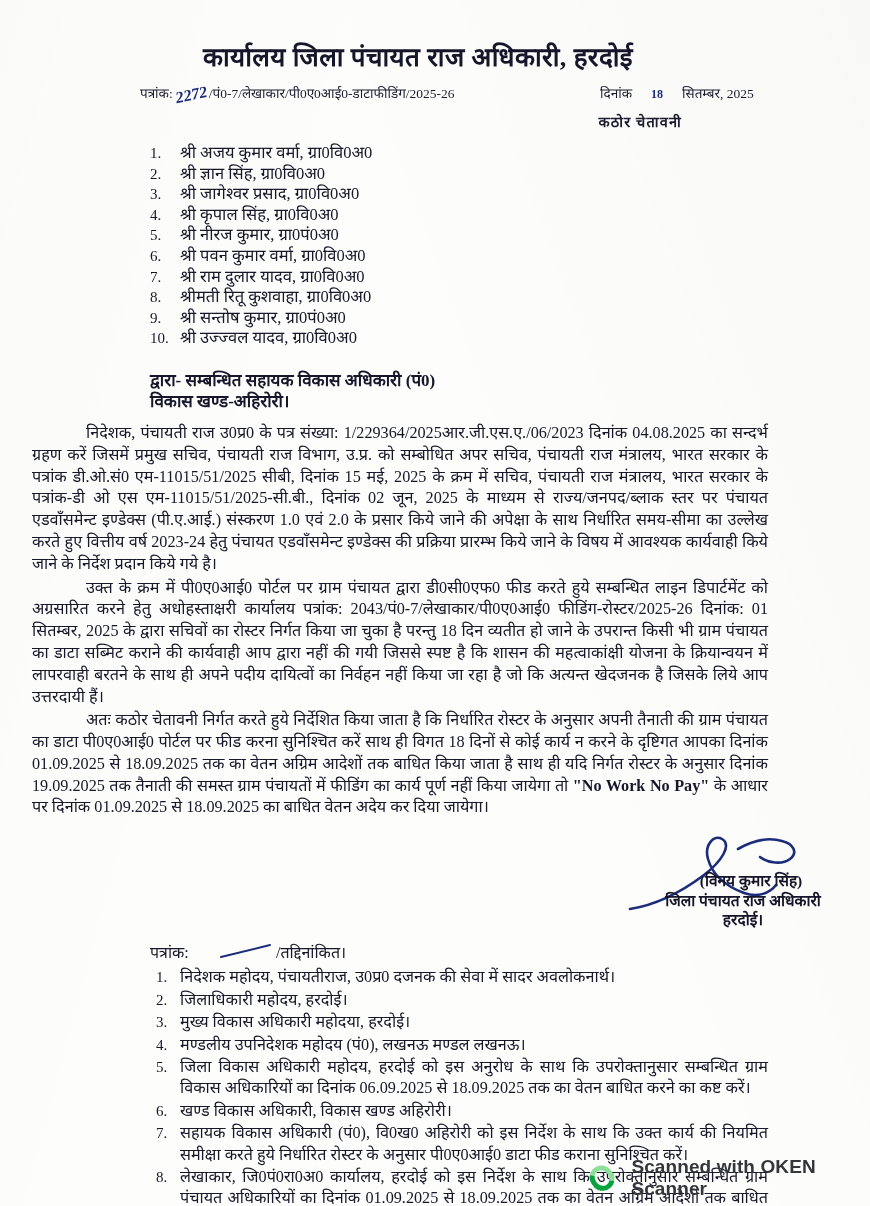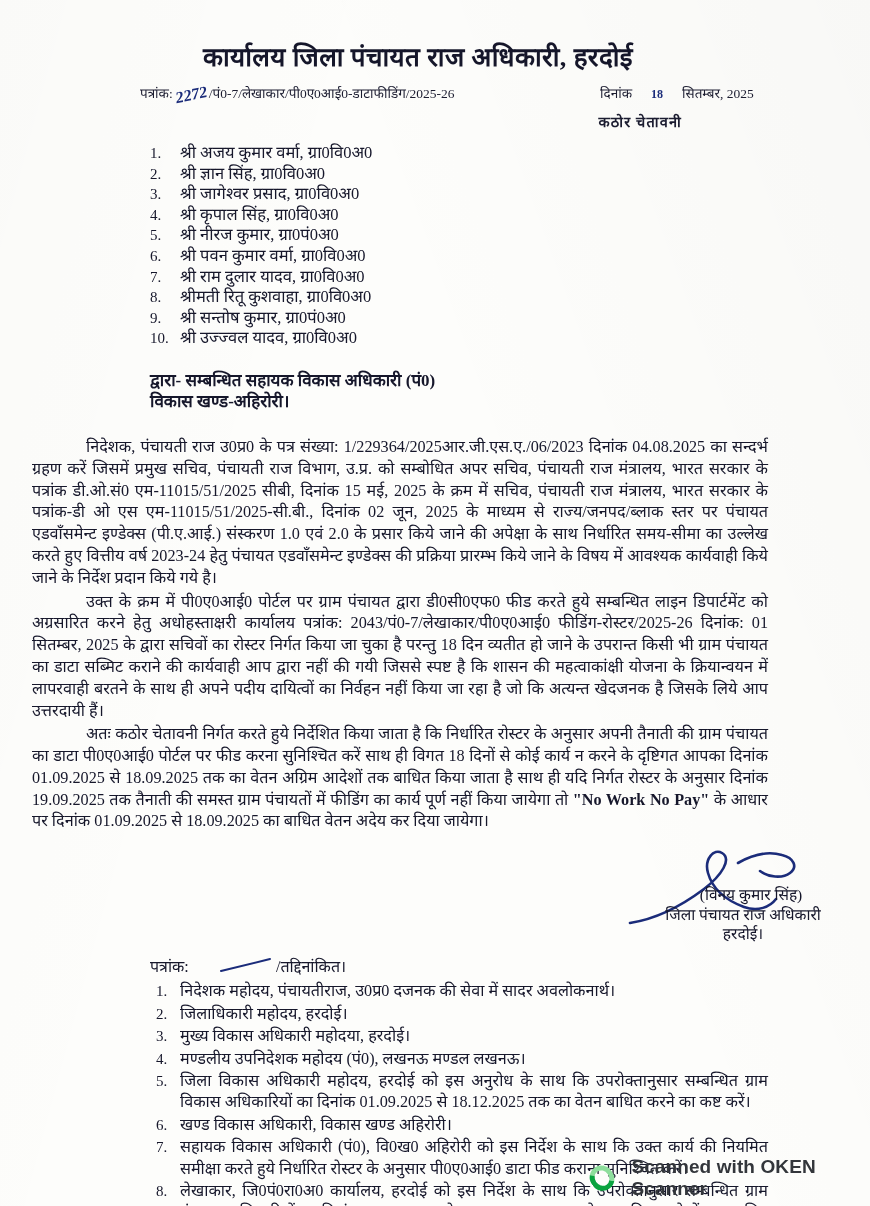--- a/index.html
+++ b/index.html
@@ -119,21 +119,21 @@
     font-weight: bold;
     color: #16172b;
   }
   .thru-line .sub {
     display: block;
     font-weight: bold;
   }
 
   
   .body-text {
-    margin-top: 25px;
+    margin-top: 11px;
     padding: 0 2px 0 0;
   }
   .para {
     font-size: 16.2px;
     line-height: 21.8px;
     text-align: justify;
     text-justify: inter-word;
     text-indent: 54px;
     margin: 0 0 2px 0;
     color: #16172b;
@@ -143,20 +143,21 @@
   .para b.latin {
     font-family: "Liberation Serif", serif;
     font-weight: bold;
   }
 
   
   .sig-block {
     position: relative;
     margin-top: 20px;
     height: 92px;
+    font-weight: bold;
   }
   .sig-scribble {
     position: absolute;
     left: 596px;
     top: -8px;
     width: 250px;
     height: 86px;
     pointer-events: none;
   }
   .sig-name {
@@ -346,21 +347,21 @@
       </svg>
       <span class="tad">/तद्दिनांकित।</span>
     </div>
 
 
     <ul class="copy-list">
       <li class="one-line"><span class="num">1.</span><span>निदेशक महोदय, पंचायतीराज, उ0प्र0 दजनक की सेवा में सादर अवलोकनार्थ।</span></li>
       <li class="one-line"><span class="num">2.</span><span>जिलाधिकारी महोदय, हरदोई।</span></li>
       <li class="one-line"><span class="num">3.</span><span>मुख्य विकास अधिकारी महोदया, हरदोई।</span></li>
       <li class="one-line"><span class="num">4.</span><span>मण्डलीय उपनिदेशक महोदय (पं0), लखनऊ  मण्डल लखनऊ।</span></li>
-      <li><span class="num">5.</span><span>जिला विकास अधिकारी महोदय, हरदोई को इस अनुरोध के साथ कि उपरोक्तानुसार सम्बन्धित ग्राम विकास अधिकारियों का दिनांक 01.09.2025 से 18.12.2025 तक का वेतन बाधित करने का कष्ट करें।</span></li>
+      <li><span class="num">5.</span><span>जिला विकास अधिकारी महोदय, हरदोई को इस अनुरोध के साथ कि उपरोक्तानुसार सम्बन्धित ग्राम विकास अधिकारियों का दिनांक 06.09.2025 से 18.09.2025 तक का वेतन बाधित करने का कष्ट करें।</span></li>
       <li class="one-line"><span class="num">6.</span><span>खण्ड विकास अधिकारी, विकास खण्ड अहिरोरी।</span></li>
       <li><span class="num">7.</span><span>सहायक विकास अधिकारी (पं0), वि0ख0 अहिरोरी को इस निर्देश के साथ कि उक्त कार्य की नियमित समीक्षा करते हुये निर्धारित रोस्टर के अनुसार पी0ए0आई0 डाटा फीड कराना सुनिश्चित करें।</span></li>
       <li><span class="num">8.</span><span>लेखाकार, जि0पं0रा0अ0 कार्यालय, हरदोई को इस निर्देश के साथ कि उपरोक्तानुसार सम्बन्धित ग्राम पंचायत अधिकारियों का दिनांक 01.09.2025 से 18.09.2025 तक का वेतन अग्रिम आदेशों तक बाधित करना सुनिश्चित करें।</span></li>
     </ul>
 
     <div class="foot-sig">
       <div class="foot-desig">जिला पंचायत राज अधिकारी</div>
 
     </div>
 

